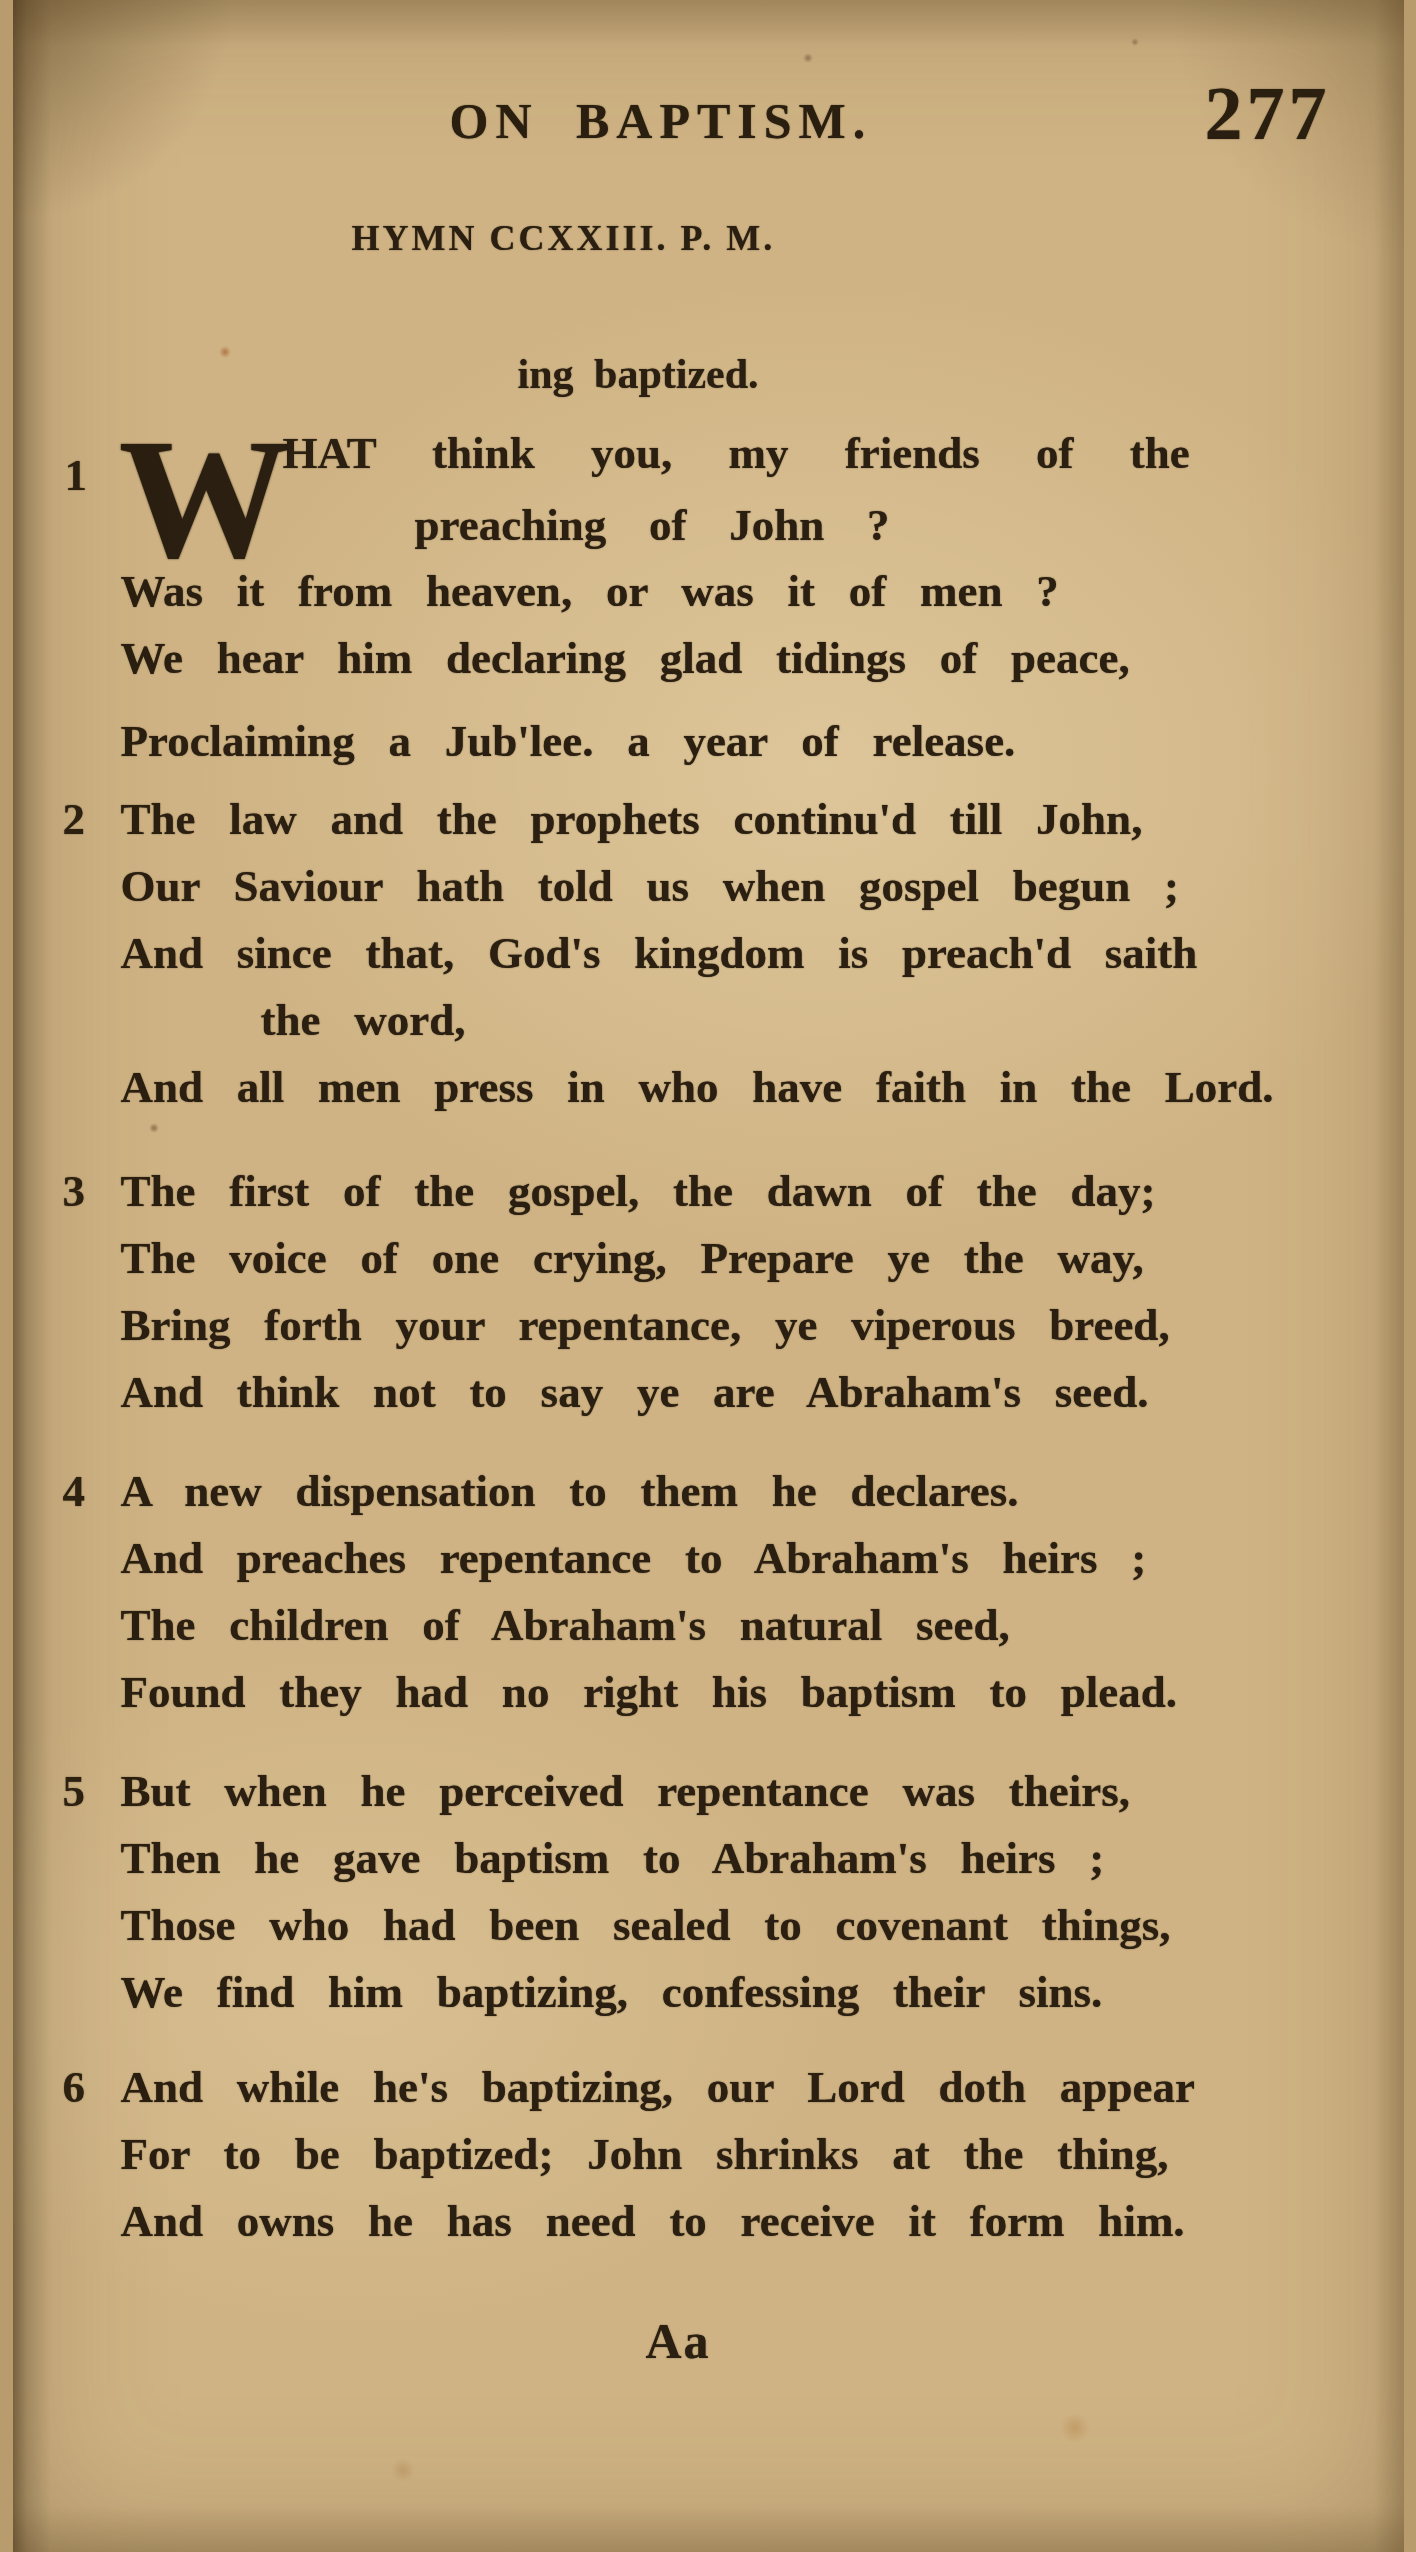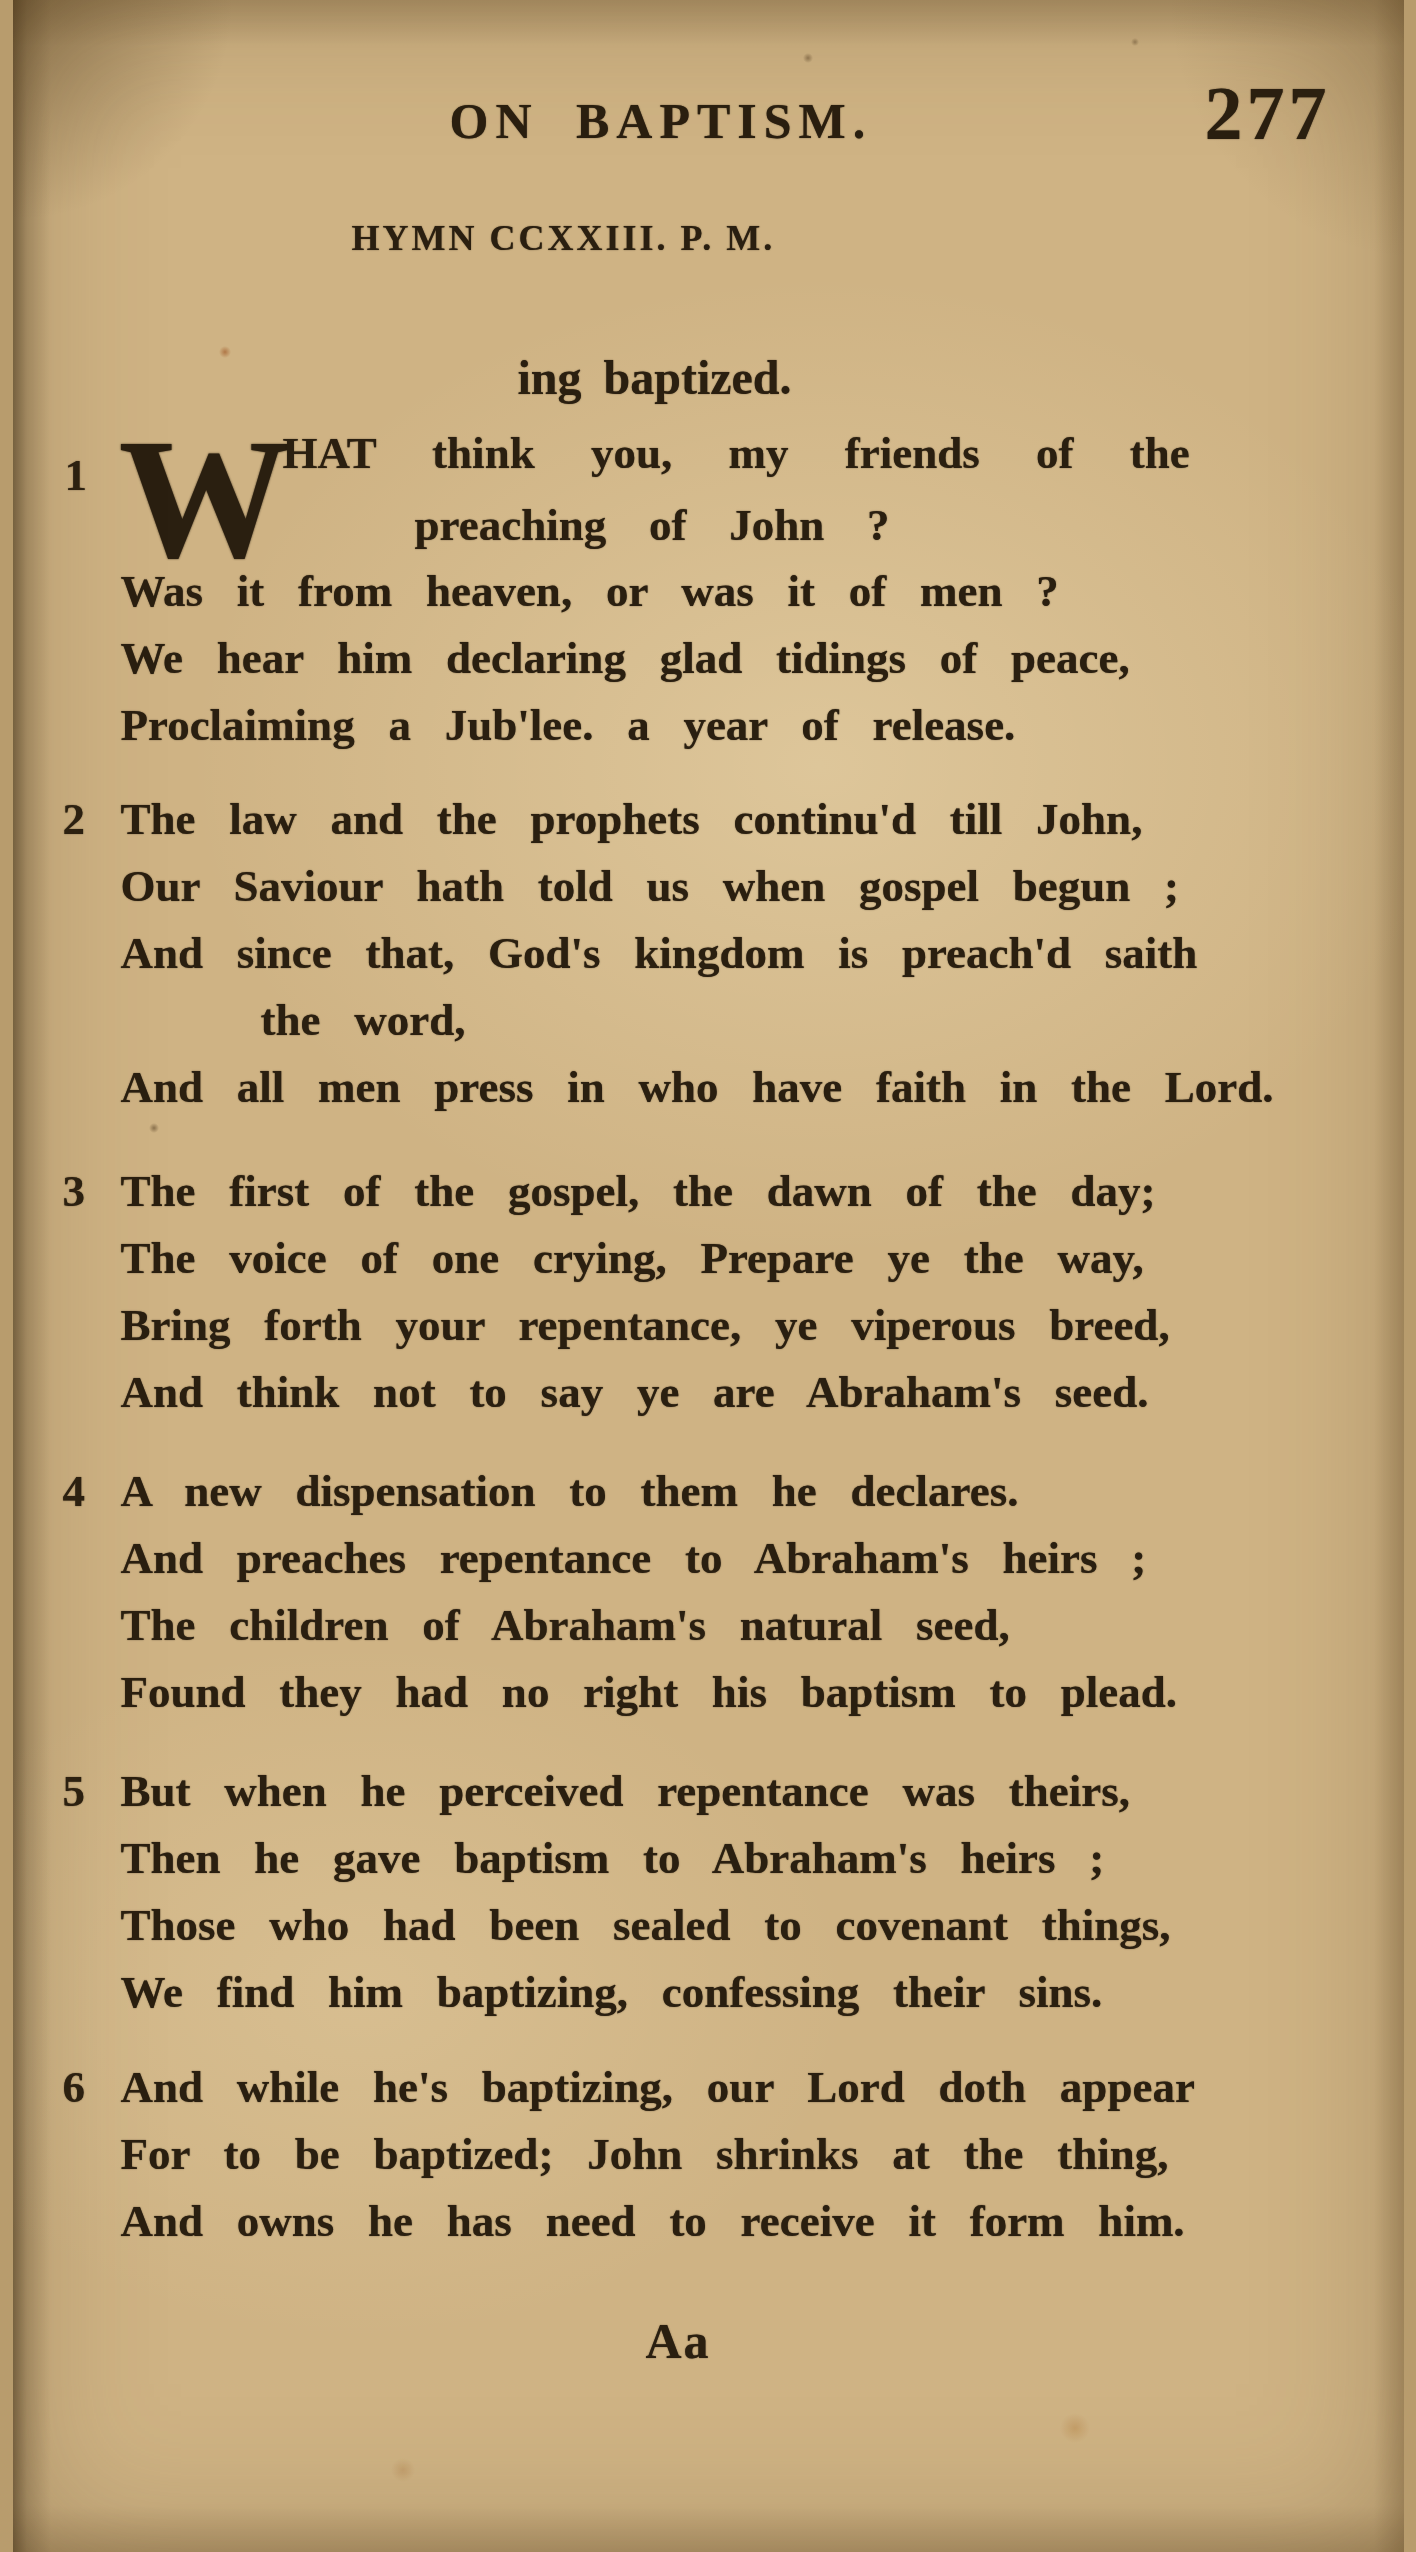--- a/index.html
+++ b/index.html
@@ -47,21 +47,21 @@
   .hymn-title{
     top:217px;left:339px;
     font-size:36px;letter-spacing:3px;
   }
   .byline1{
     top:294px;left:40px;
     font-size:42px;word-spacing:13px;letter-spacing:.5px;white-space:nowrap;
   }
   .byline2{
     top:350px;left:505px;
-    font-size:48px;word-spacing:10px;
+    font-size:42px;word-spacing:10px;
   }
 
   .verse{
     position:absolute;left:42px;width:1340px;
     font-size:45px;line-height:67px;word-spacing:.5em;
   }
   .vnum{
     position:absolute;left:8px;top:0;width:56px;
     font-size:45px;
   }
@@ -74,21 +74,21 @@
   .dropcap{
     position:absolute;left:64px;top:-4px;
     font-size:172px;line-height:1;letter-spacing:0;
     text-shadow:0 0 2px rgba(42,31,16,.9);
   }
   .v1num{ top:26px;left:10px;font-size:45px; }
   .v1l1{ top:4px;  left:228px; word-spacing:1em; }
   .v1l2{ top:76px; left:360px; word-spacing:.7em; }
   .v1l3{ top:142px;left:66px; }
   .v1l4{ top:209px;left:66px; }
-  .v1l5{ top:276px;left:66px; }
+  .v1l5{ top:292px;left:66px; }
 
   .signature-mark{
     top:2312px;left:633px;
     font-size:50px;letter-spacing:2px;
   }
 </style>
 </head>
 <body>
 
 <div class="page">

